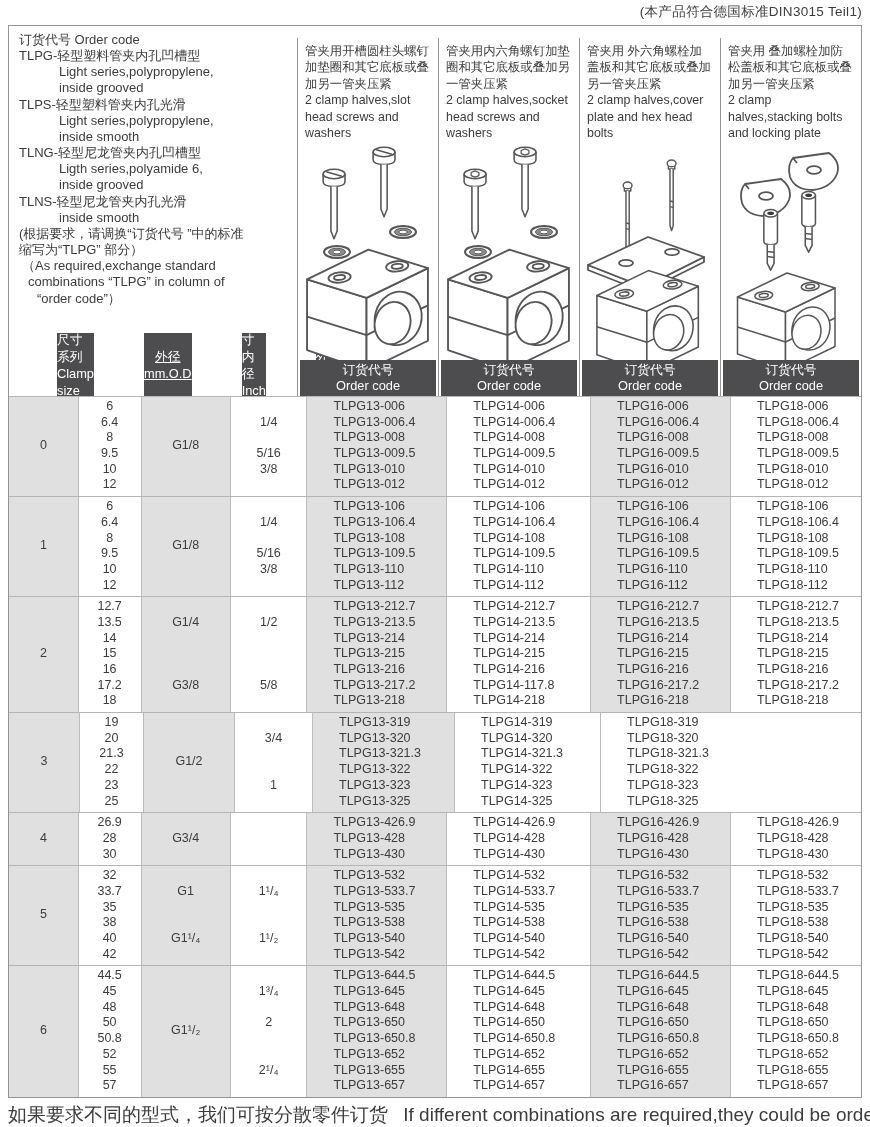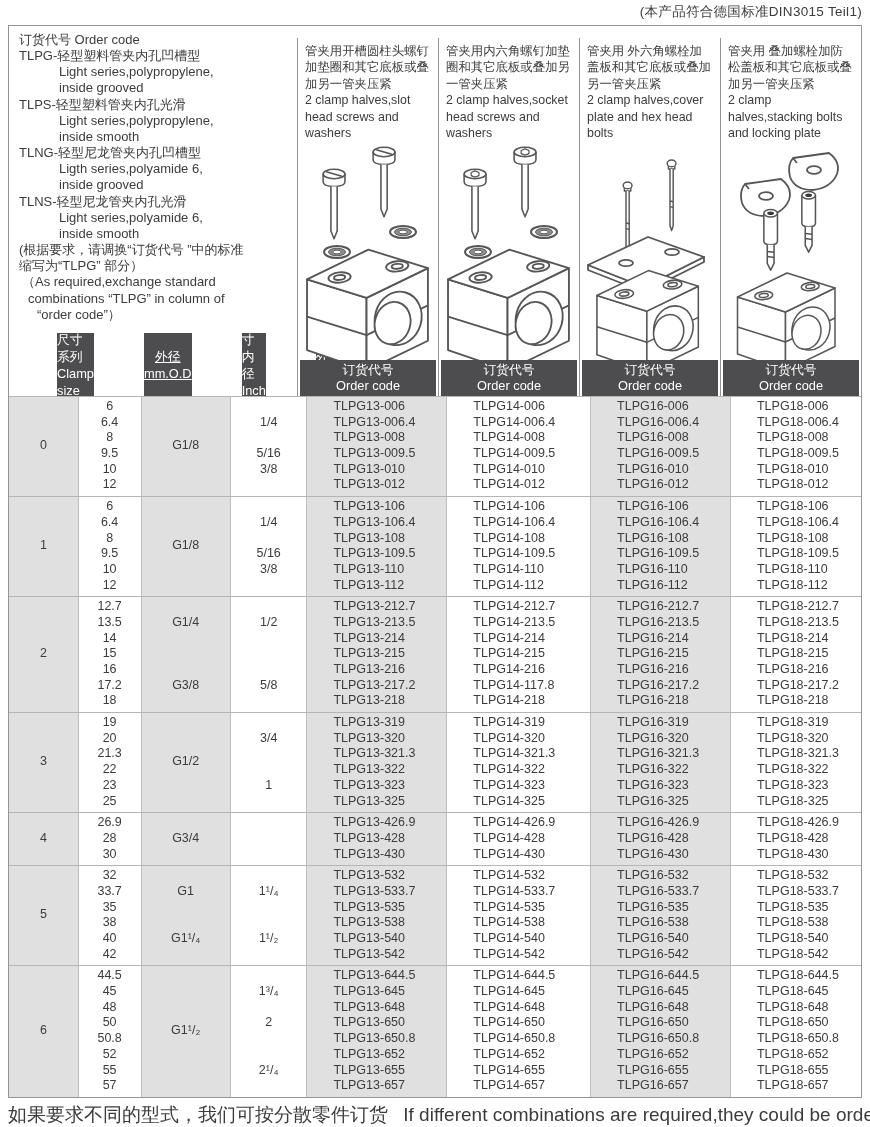--- a/index.html
+++ b/index.html
@@ -119,21 +119,20 @@
             <div class="info-line ind-0">TLPG-轻型塑料管夹内孔凹槽型</div>
             <div class="info-line ind-1">Light series,polypropylene,</div>
             <div class="info-line ind-1">inside grooved</div>
             <div class="info-line ind-0">TLPS-轻型塑料管夹内孔光滑</div>
             <div class="info-line ind-1">Light series,polypropylene,</div>
             <div class="info-line ind-1">inside smooth</div>
             <div class="info-line ind-0">TLNG-轻型尼龙管夹内孔凹槽型</div>
             <div class="info-line ind-1">Ligth series,polyamide 6,</div>
             <div class="info-line ind-1">inside grooved</div>
             <div class="info-line ind-0">TLNS-轻型尼龙管夹内孔光滑</div>
-            <div class="info-line ind-1">Light series,polyamide 6,</div>
             <div class="info-line ind-1">inside smooth</div>
             <div class="info-line ind-0">(根据要求，请调换“订货代号 ”中的标准</div>
             <div class="info-line ind-0">缩写为“TLPG” 部分）</div>
             <div class="info-line ind-2">（As required,exchange standard</div>
             <div class="info-line ind-3">combinations “TLPG” in column of</div>
             <div class="info-line ind-4">“order code”）</div>
           </div>
         <div class="left-headers" id="left-headers">
             <div class="lh-cell lhw0">
               <span>尺寸系列</span>
@@ -434,28 +433,20 @@
             <div class="line">TLPG13-325</div>
           </div>
           <div class="cell code-cell col5 white">
             <div class="line">TLPG14-319</div>
             <div class="line">TLPG14-320</div>
             <div class="line">TLPG14-321.3</div>
             <div class="line">TLPG14-322</div>
             <div class="line">TLPG14-323</div>
             <div class="line">TLPG14-325</div>
           </div>
-          <div class="cell code-cell col6 gray">
-            <div class="line">TLPG16-319</div>
-            <div class="line">TLPG16-320</div>
-            <div class="line">TLPG16-321.3</div>
-            <div class="line">TLPG16-322</div>
-            <div class="line">TLPG16-323</div>
-            <div class="line">TLPG16-325</div>
-          </div>
           <div class="cell code-cell col7 white">
             <div class="line">TLPG18-319</div>
             <div class="line">TLPG18-320</div>
             <div class="line">TLPG18-321.3</div>
             <div class="line">TLPG18-322</div>
             <div class="line">TLPG18-323</div>
             <div class="line">TLPG18-325</div>
           </div>
         </div>
         <div class="block-row">

